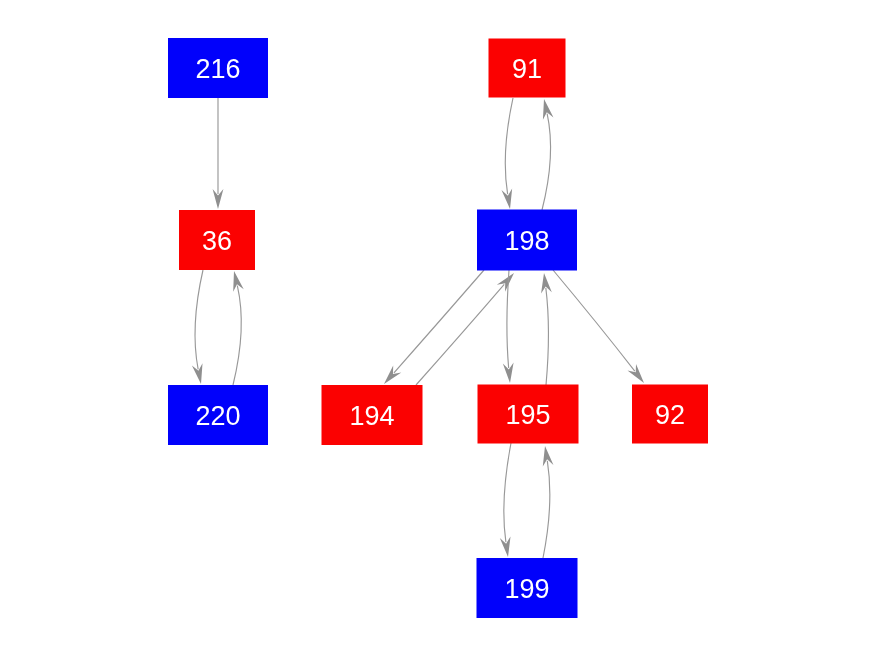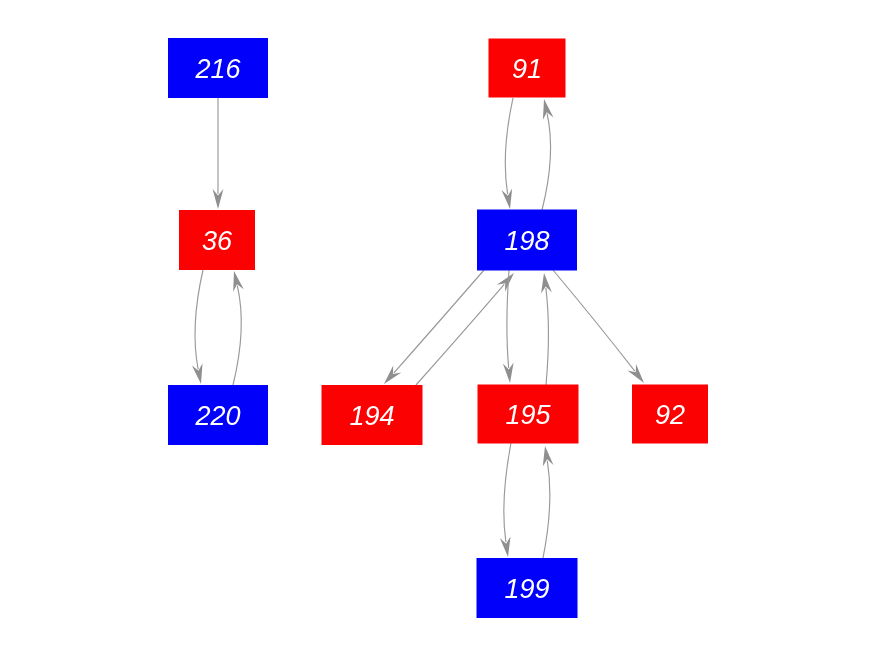--- a/index.html
+++ b/index.html
@@ -7,21 +7,20 @@
     padding: 0;
     background: #ffffff;
     font-family: "Liberation Sans", sans-serif;
   }
   .canvas-wrap {
     position: relative;
     width: 767px;
     height: 656px;
     background: #ffffff;
     overflow: hidden;
-    font-style: italic;
   }
   svg { display: block; }
   svg text {
     font-family: "Liberation Sans", sans-serif;
     user-select: none;
   }
 </style>
 </head>
 <body>
 

